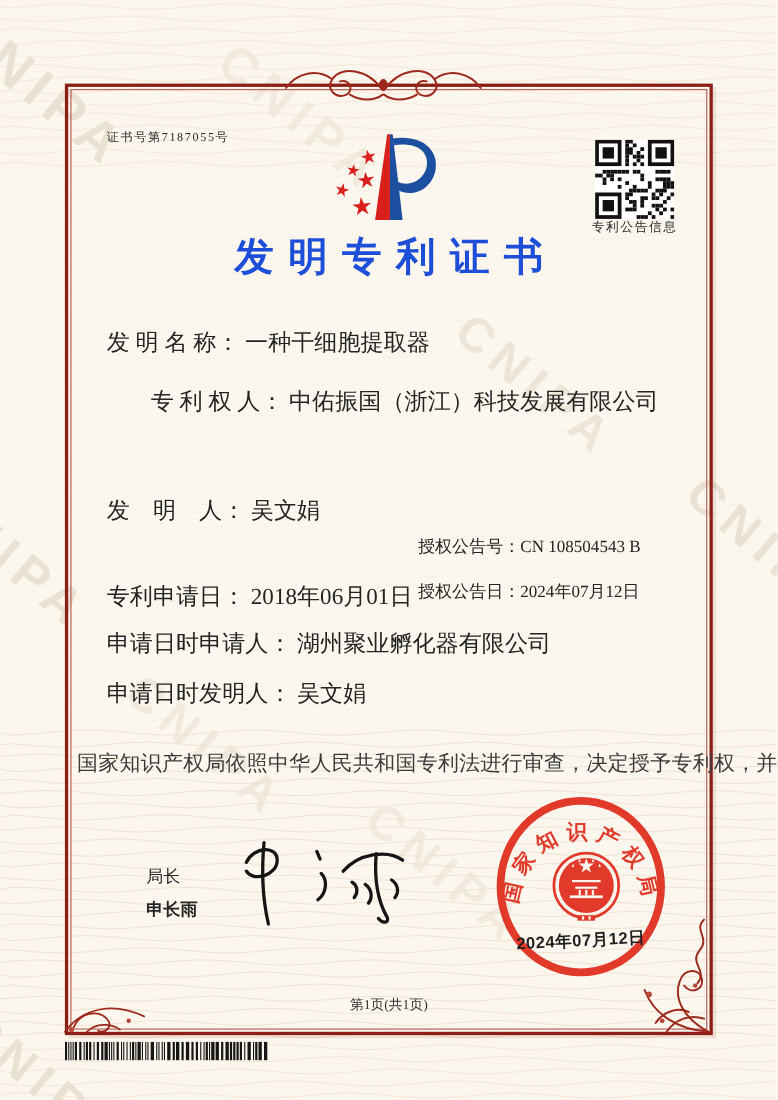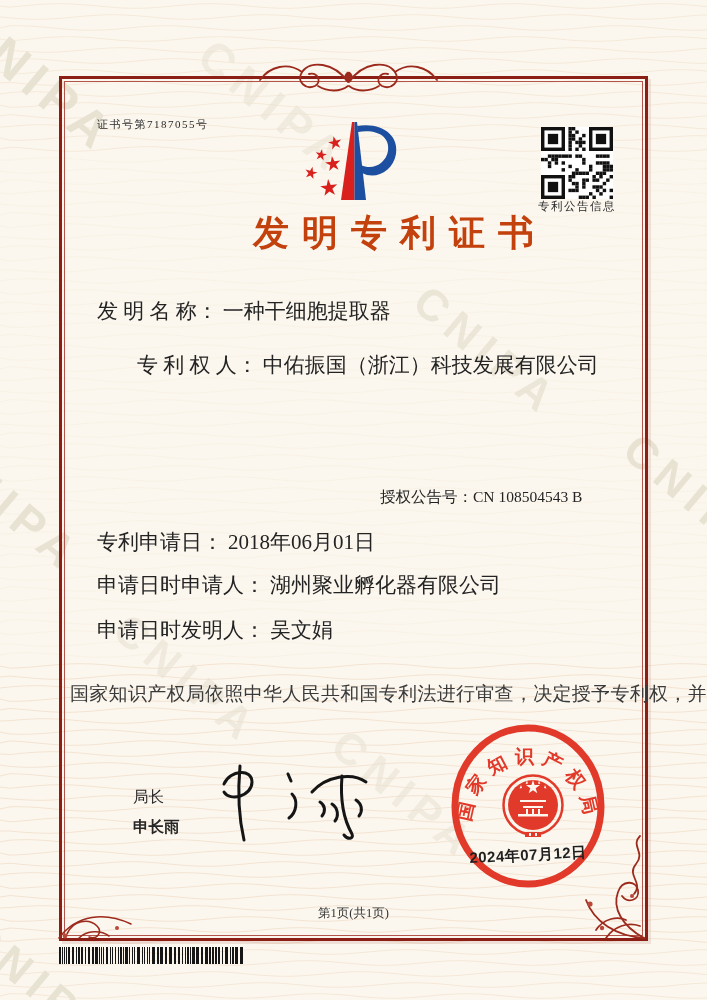--- a/index.html
+++ b/index.html
@@ -12,21 +12,21 @@
       color:#e8e2d2;letter-spacing:8px;transform:rotate(40deg);transform-origin:left center;
       white-space:nowrap;user-select:none;}
   
   .frame{position:absolute;left:59px;top:76px;width:589px;height:865px;border:3px solid #8c1f15;
          box-sizing:border-box;box-shadow:3px 3px 0 rgba(140,31,21,0.10);}
   .frame-inner{position:absolute;inset:2px;border:1px solid #b2544a;}
   .cert-no{position:absolute;left:97px;top:117px;font-size:11px;letter-spacing:1.5px;color:#2a2a2a;}
   .qr-label{position:absolute;left:525px;top:199px;width:104px;text-align:center;font-size:11.5px;
             letter-spacing:1.5px;color:#2a2a2a;}
   .title{position:absolute;left:59px;top:209px;width:589px;text-align:center;font-size:36px;
-         font-weight:700;letter-spacing:13px;text-indent:13px;color:#c2410c;padding-left:40px;}
+         font-weight:700;letter-spacing:13px;text-indent:13px;color:#1d4ed8;}
   .row{position:absolute;left:97px;font-size:21px;white-space:nowrap;color:#232323;}
   .row .val{margin-left:5px;}
   .row2{position:absolute;left:380px;font-size:15.5px;white-space:nowrap;color:#232323;}
   .legal{position:absolute;left:70px;width:567px;text-align:center;font-size:19px;
          letter-spacing:0.3px;color:#3a3a3a;white-space:nowrap;}
   .sig-label{position:absolute;left:97px;font-size:15.5px;color:#262626;
              font-family:"Liberation Sans","DejaVu Sans",sans-serif;margin-left:36px;}
   .seal-date{position:absolute;left:462px;top:846px;width:132px;text-align:center;font-size:15px;
              font-weight:700;color:#1f1f1f;transform:rotate(-3deg);
              font-family:"Liberation Sans","DejaVu Sans",sans-serif;letter-spacing:0.5px;}
@@ -312,25 +312,31 @@
   <div class="qr-label">专利公告信息</div>
 
   <div class="title">发明专利证书</div>
 
   <div class="row" style="top:297px;">
     <span>发 明 名 称：</span><span class="val">一种干细胞提取器</span>
   </div>
   <div class="row" style="top:351px;margin-left:40px;">
     <span>专 利 权 人：</span><span class="val">中佑振国（浙江）科技发展有限公司</span>
   </div>
+  <div class="row" style="top:450px;">
+    <span>发　明　人：</span><span class="val">吴文娟</span>
+  </div>
   <div class="row2" style="top:487px;">
     <span>授权公告号：</span><span class="val">CN 108504543 B</span>
   </div>
   <div class="row" style="top:528px;">
     <span>专利申请日：</span><span class="val">2018年06月01日</span>
+  </div>
+  <div class="row2" style="top:528px;">
+    <span>授权公告日：</span><span class="val">2024年07月12日</span>
   </div>
   <div class="row" style="top:616px;">
     <span>申请日时发明人：</span><span class="val">吴文娟</span>
   </div>
   <div class="row" style="top:571px;">
     <span>申请日时申请人：</span><span class="val">湖州聚业孵化器有限公司</span>
   </div>
 
   <div class="legal" style="top:681px;">国家知识产权局依照中华人民共和国专利法进行审查，决定授予专利权，并予以公告。</div>
 

